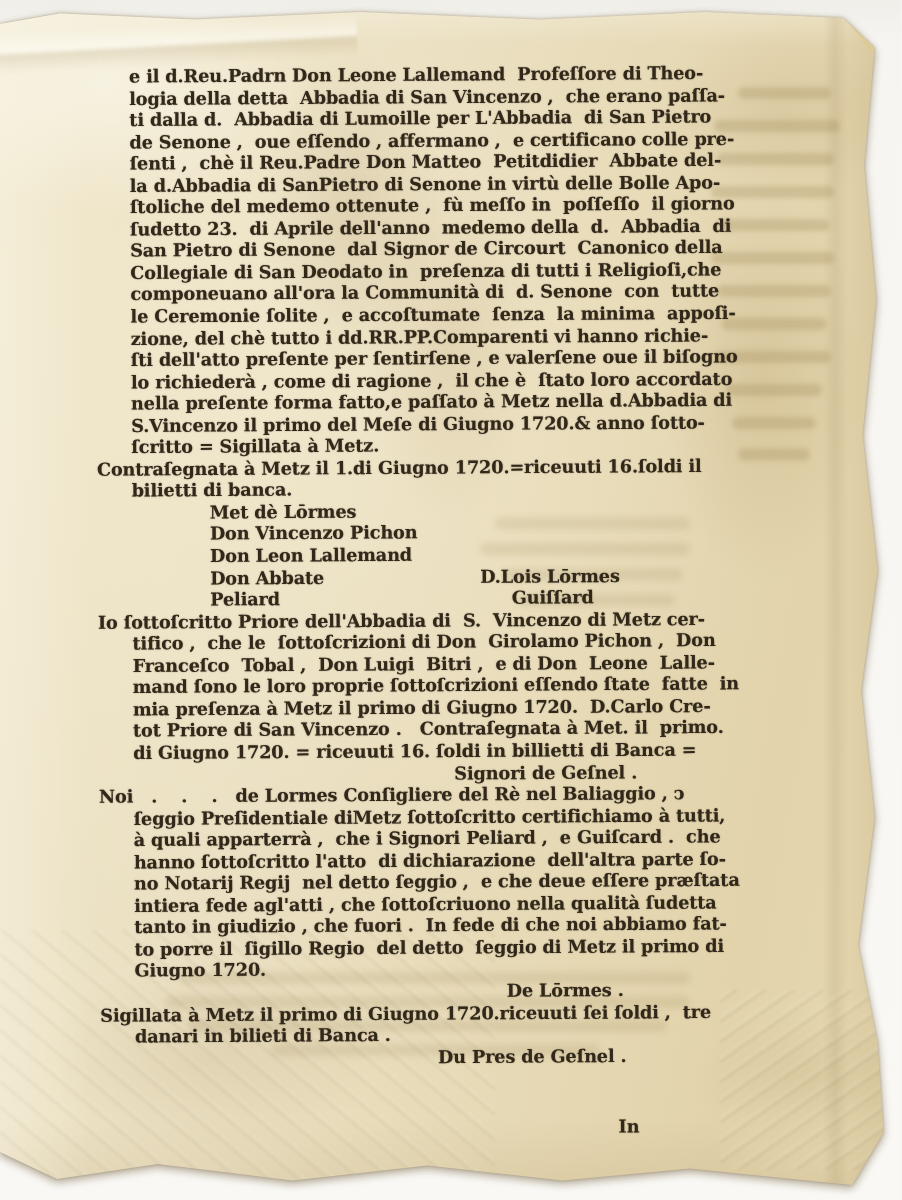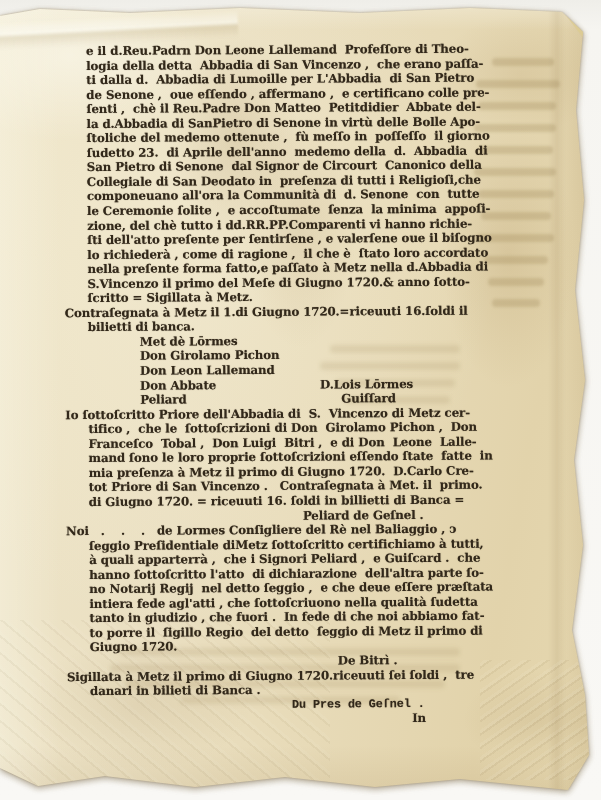--- a/index.html
+++ b/index.html
@@ -65,22 +65,22 @@
     transform:rotate(-0.35deg);transform-origin:left top;
   }
   .line{white-space:pre;}
   .para{padding:0;}
   .hang{margin-left:-23px;}
   .sigrow .sigL{display:inline-block;margin-left:52px;width:180px;white-space:pre;}
   .sigrow .sigR{display:inline-block;white-space:pre;}
   .sigrow .off20{margin-left:21px;}
   .sig-dupres1{margin-left:214px;}
   .sig-delormes{margin-left:248px;}
-  .sig-dupres2{margin-left:202px;font-family:Liberation Mono, monospace;}
-  .catchword{margin-left:322px;}
+  .sig-dupres2{margin-left:202px;}
+  .catchword{margin-left:322px;margin-top:33px;}
 </style>
 </head>
 <body>
 
 <div class="scan">
   <div class="paper-wrap">
     <div class="paper">
 
       <div>
         <div class="bl" style="left:492px;top:58px;width:62px;"></div>
@@ -139,21 +139,21 @@
         <div class="para">
           <div class="line hang">Contraſegnata à Metz il 1.di Giugno 1720.=riceuuti 16.ſoldi il</div>
           <div class="line">bilietti di banca.</div>
         </div>
 
         <div class="para">
           <div class="sigrow">
             <span class="sigL">Met dè Lōrmes</span><span class="sigR"></span>
           </div>
           <div class="sigrow">
-            <span class="sigL">Don Girolamo Pichon</span><span class="sigR"></span>
+            <span class="sigL">Don Vincenzo Pichon</span><span class="sigR"></span>
           </div>
           <div class="sigrow">
             <span class="sigL">Don Leon Lallemand</span><span class="sigR"></span>
           </div>
           <div class="sigrow">
             <span class="sigL">Don Abbate</span><span class="sigR">D.Lois Lōrmes</span>
           </div>
           <div class="sigrow">
             <span class="sigL">Peliard</span><span class="sigR off20">Guiſſard</span>
           </div>
@@ -162,35 +162,35 @@
         <div class="para">
           <div class="line hang">Io ſottoſcritto Priore dell'Abbadia di  S.  Vincenzo di Metz cer-</div>
           <div class="line">tifico ,  che le  ſottoſcrizioni di Don  Girolamo Pichon ,  Don</div>
           <div class="line">Franceſco  Tobal ,  Don Luigi  Bitri ,  e di Don  Leone  Lalle-</div>
           <div class="line">mand ſono le loro proprie ſottoſcrizioni eſſendo ſtate  fatte  in</div>
           <div class="line">mia preſenza à Metz il primo di Giugno 1720.  D.Carlo Cre-</div>
           <div class="line">tot Priore di San Vincenzo .   Contraſegnata à Met. il  primo.</div>
           <div class="line">di Giugno 1720. = riceuuti 16. ſoldi in billietti di Banca =</div>
         </div>
 
-        <div class="line sig-dupres1">Peliard de Geſnel .</div>
+        <div class="line sig-dupres1">Signori de Geſnel .</div>
 
         <div class="para">
           <div class="line hang">Noi   .    .    .   de Lormes Conſigliere del Rè nel Baliaggio , ↄ</div>
           <div class="line">ſeggio Preſidentiale diMetz ſottoſcritto certifichiamo à tutti,</div>
           <div class="line">à quali apparterrà ,  che i Signori Peliard ,  e Guiſcard .  che</div>
           <div class="line">hanno ſottoſcritto l'atto  di dichiarazione  dell'altra parte ſo-</div>
           <div class="line">no Notarij Regij  nel detto ſeggio ,  e che deue eſſere præſtata</div>
           <div class="line">intiera fede agl'atti , che ſottoſcriuono nella qualità ſudetta</div>
           <div class="line">tanto in giudizio , che fuori .  In fede di che noi abbiamo fat-</div>
           <div class="line">to porre il  ſigillo Regio  del detto  ſeggio di Metz il primo di</div>
           <div class="line">Giugno 1720.</div>
         </div>
 
-        <div class="line sig-delormes">De Bitrì .</div>
+        <div class="line sig-delormes">De Lōrmes .</div>
 
         <div class="para">
           <div class="line hang">Sigillata à Metz il primo di Giugno 1720.riceuuti ſei ſoldi ,  tre</div>
           <div class="line">danari in bilieti di Banca .</div>
         </div>
 
         <div class="line sig-dupres2">Du Pres de Geſnel .</div>
 
         <div class="line catchword">In</div>
 

